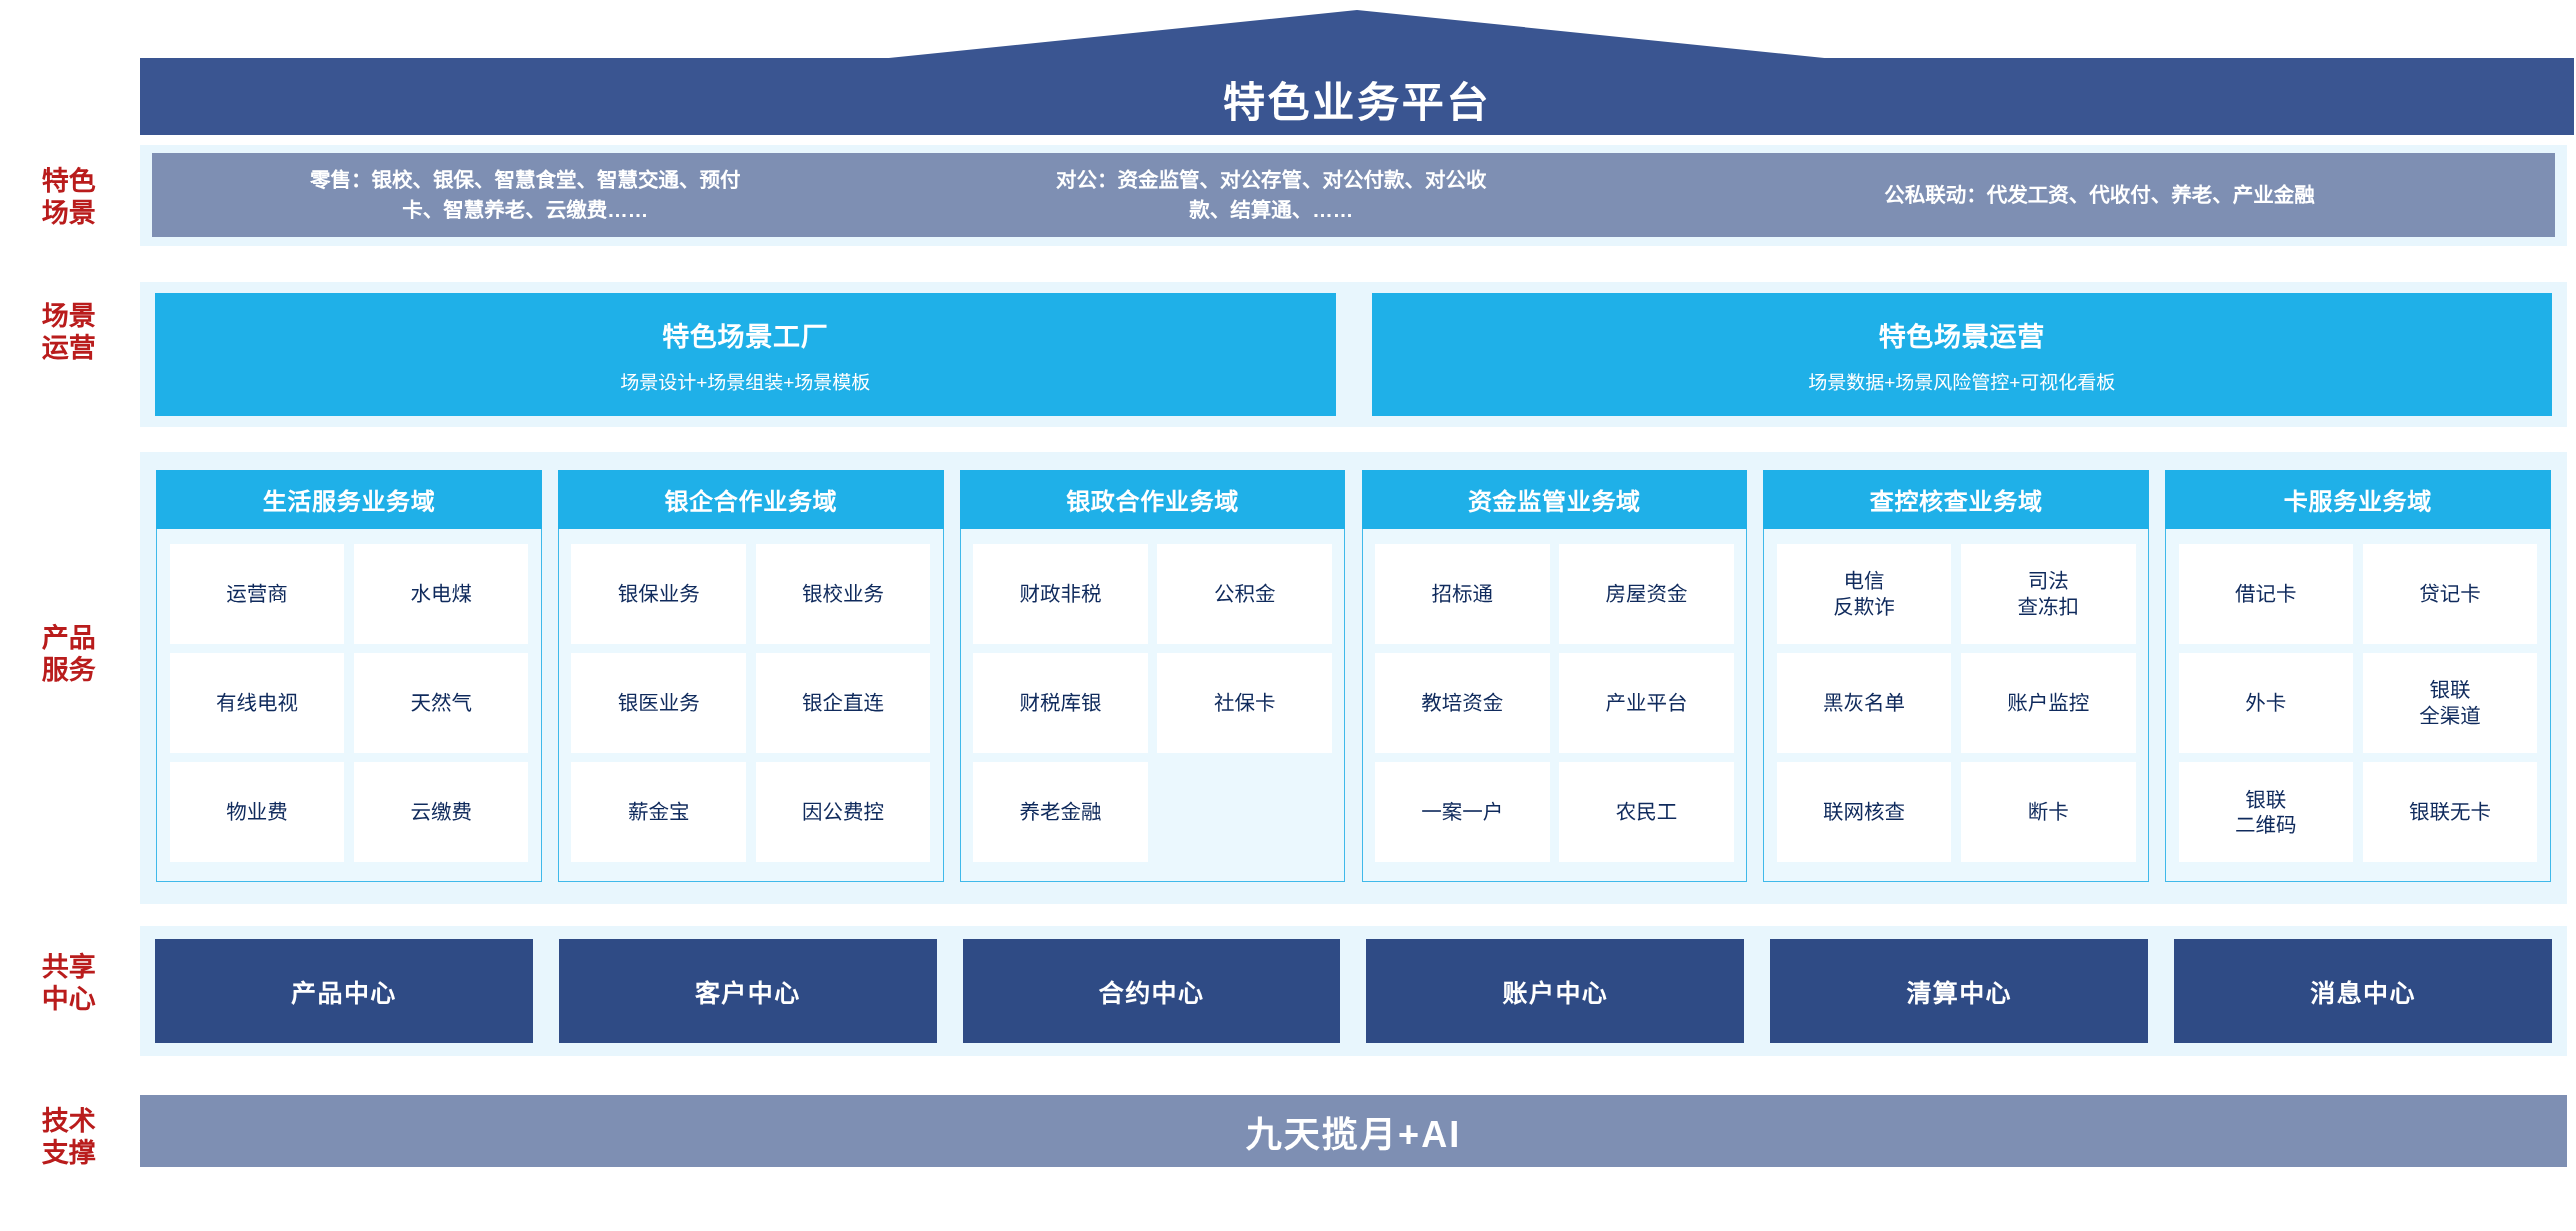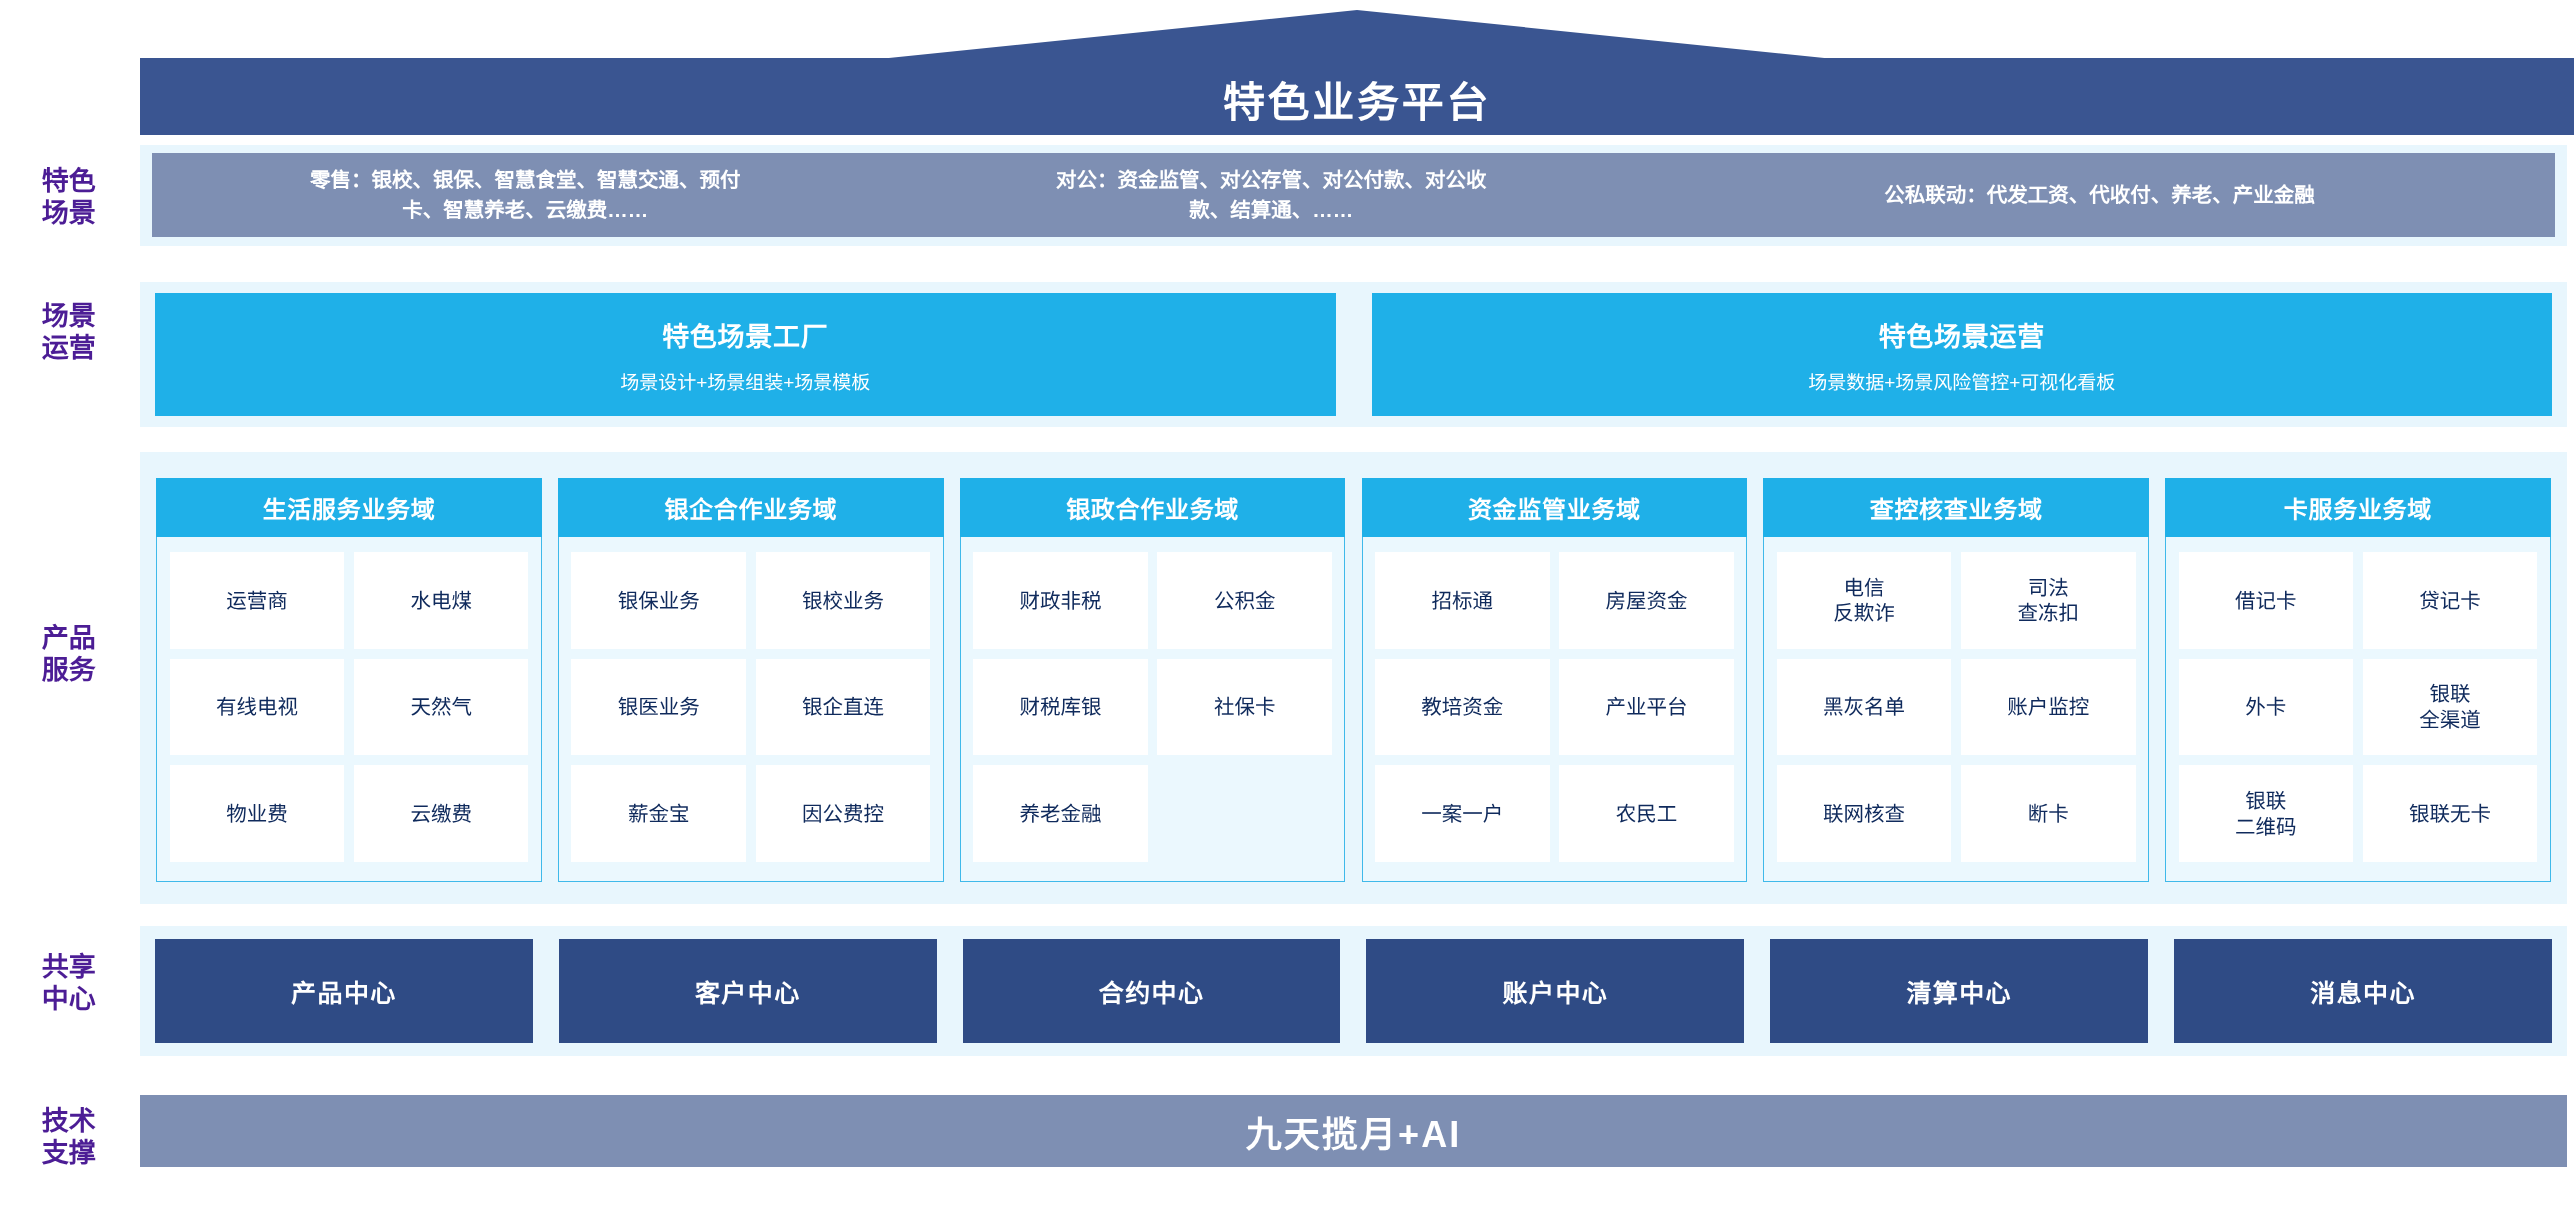--- a/index.html
+++ b/index.html
@@ -54,21 +54,21 @@
 
   
   .row-label {
     position: absolute;
     left: 12.3px;
     width: 113px;
     text-align: center;
     font-size: 27px;
     font-weight: bold;
     line-height: 1.18;
-    color: #4c1d95;
+    color: #b91c1c;
     white-space: pre-line;
   }
 
   
   .band {
     position: absolute;
     left: 140px;
     width: 2427px;
     background: #e8f6fd;
     box-sizing: border-box;
@@ -138,21 +138,20 @@
   
   #band-products { top: 452px; height: 452px; }
   .products-row {
     position: absolute;
     left: 0; top: 0; right: 0; bottom: 0;
     display: flex;
     align-items: stretch;
     padding: 18px 16.4px 22px 16.4px;
     gap: 16.4px;
     box-sizing: border-box;
-    margin-top: 8px;
   }
   .domain-col {
     flex: 1 1 0;
     display: flex;
     flex-direction: column;
     min-width: 0;
   }
   .domain-head {
     background: #1fb0e8;
     color: #ffffff;

